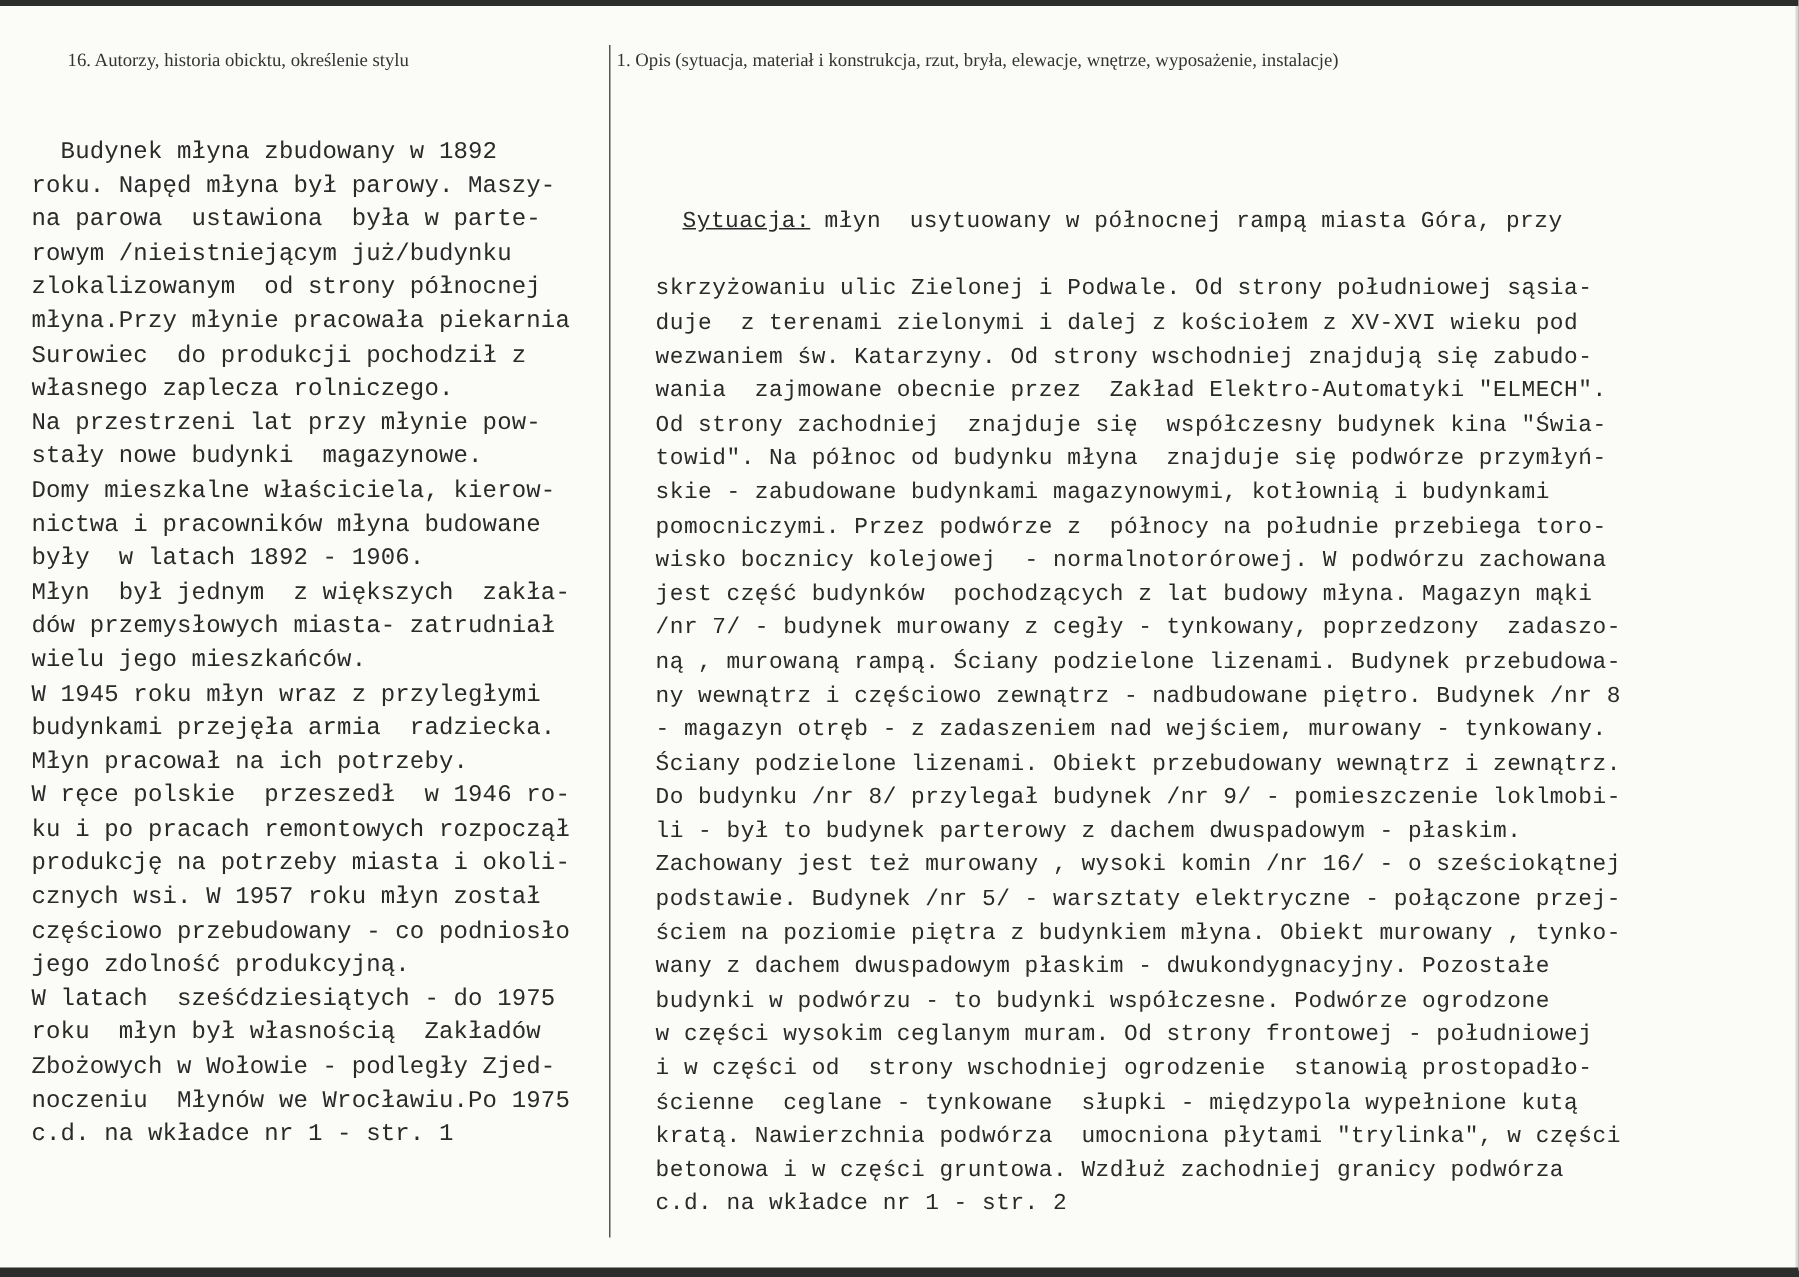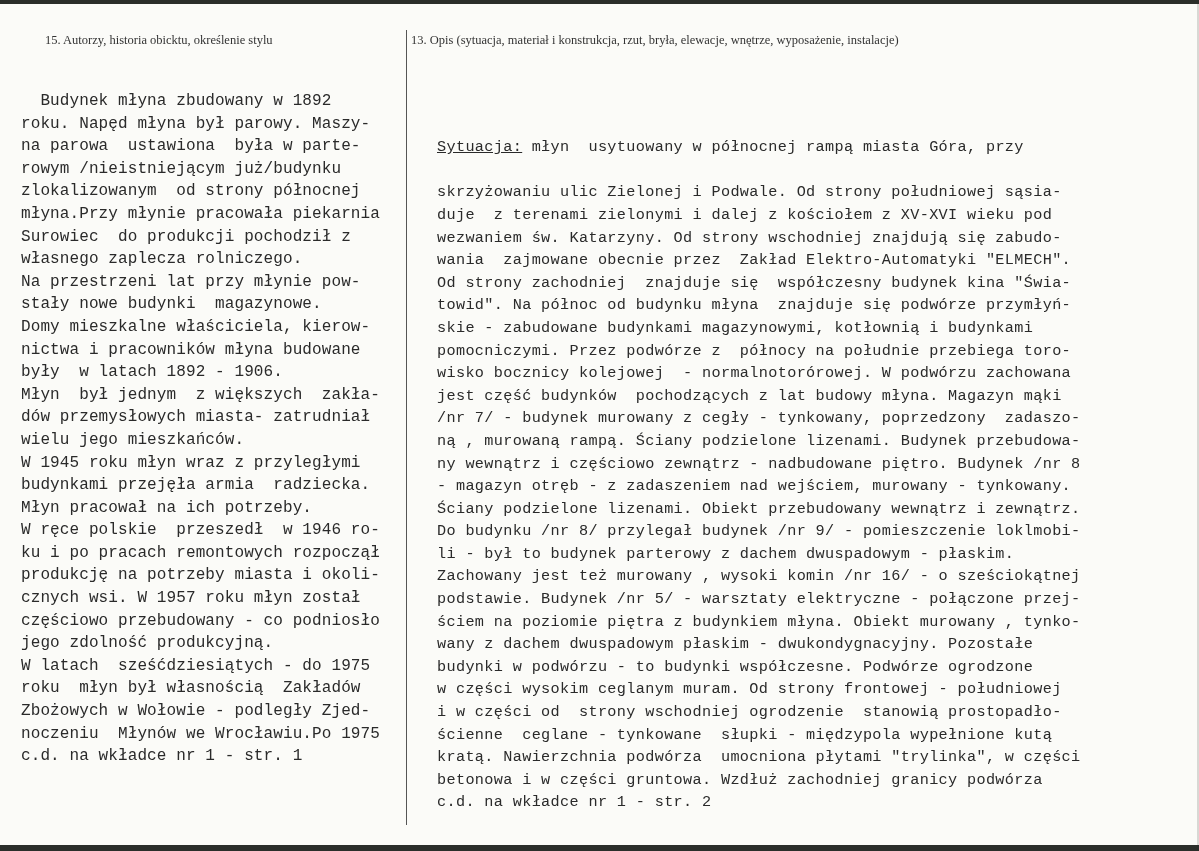--- a/index.html
+++ b/index.html
@@ -32,36 +32,36 @@
     position: absolute;
     font-family: "Liberation Mono", monospace;
     color: #2a2a2a;
     font-size: 16px;
     line-height: 22.6px;
     white-space: pre;
   }
   .typed.left { left: 21px; top: 90px; font-size: 16px; letter-spacing: 0.1px; }
   .typed.right { left: 437px; top: 91px; font-size: 15.2px; letter-spacing: 0.35px; }
   .line { display: block; height: 22.6px; }
-  .underline { text-decoration: underline; }
+  .underline { text-decoration: underline; margin-left: 18px; }
   .bottombar {
     position: absolute; left: 0; bottom: 0; width: 1199px; height: 6px;
     background: #2b2e2a;
   }
 </style>
 </head>
 <body>
 
 <div class="page">
 </div>
 <div class="rightedge"></div>
 <div class="col-divider"></div>
 
-<div class="header left">15. Autorzy, historia obicktu, określenie stylu</div>
-<div class="header right">13. Opis (sytuacja, materiał i konstrukcja, rzut, bryła, elewacje, wnętrze, wyposażenie, instalacje)</div>
+<div class="header left">16. Autorzy, historia obicktu, określenie stylu</div>
+<div class="header right">1. Opis (sytuacja, materiał i konstrukcja, rzut, bryła, elewacje, wnętrze, wyposażenie, instalacje)</div>
 
 <div class="typed left" id="left-text"><span class="line">  Budynek młyna zbudowany w 1892</span><span class="line">roku. Napęd młyna był parowy. Maszy-</span><span class="line">na parowa  ustawiona  była w parte-</span><span class="line">rowym /nieistniejącym już/budynku</span><span class="line">zlokalizowanym  od strony północnej</span><span class="line">młyna.Przy młynie pracowała piekarnia</span><span class="line">Surowiec  do produkcji pochodził z</span><span class="line">własnego zaplecza rolniczego.</span><span class="line">Na przestrzeni lat przy młynie pow-</span><span class="line">stały nowe budynki  magazynowe.</span><span class="line">Domy mieszkalne właściciela, kierow-</span><span class="line">nictwa i pracowników młyna budowane</span><span class="line">były  w latach 1892 - 1906.</span><span class="line">Młyn  był jednym  z większych  zakła-</span><span class="line">dów przemysłowych miasta- zatrudniał</span><span class="line">wielu jego mieszkańców.</span><span class="line">W 1945 roku młyn wraz z przyległymi</span><span class="line">budynkami przejęła armia  radziecka.</span><span class="line">Młyn pracował na ich potrzeby.</span><span class="line">W ręce polskie  przeszedł  w 1946 ro-</span><span class="line">ku i po pracach remontowych rozpoczął</span><span class="line">produkcję na potrzeby miasta i okoli-</span><span class="line">cznych wsi. W 1957 roku młyn został</span><span class="line">częściowo przebudowany - co podniosło</span><span class="line">jego zdolność produkcyjną.</span><span class="line">W latach  sześćdziesiątych - do 1975</span><span class="line">roku  młyn był własnością  Zakładów</span><span class="line">Zbożowych w Wołowie - podległy Zjed-</span><span class="line">noczeniu  Młynów we Wrocławiu.Po 1975</span><span class="line">c.d. na wkładce nr 1 - str. 1</span></div>
 
 <div class="typed right" id="right-text">
   <span class="line"><span class="underline">Sytuacja:</span><span> młyn  usytuowany w północnej rampą miasta Góra, przy</span></span>
 <span class="line">skrzyżowaniu ulic Zielonej i Podwale. Od strony południowej sąsia-</span><span class="line">duje  z terenami zielonymi i dalej z kościołem z XV-XVI wieku pod</span><span class="line">wezwaniem św. Katarzyny. Od strony wschodniej znajdują się zabudo-</span><span class="line">wania  zajmowane obecnie przez  Zakład Elektro-Automatyki "ELMECH".</span><span class="line">Od strony zachodniej  znajduje się  współczesny budynek kina "Świa-</span><span class="line">towid". Na północ od budynku młyna  znajduje się podwórze przymłyń-</span><span class="line">skie - zabudowane budynkami magazynowymi, kotłownią i budynkami</span><span class="line">pomocniczymi. Przez podwórze z  północy na południe przebiega toro-</span><span class="line">wisko bocznicy kolejowej  - normalnotorórowej. W podwórzu zachowana</span><span class="line">jest część budynków  pochodzących z lat budowy młyna. Magazyn mąki</span><span class="line">/nr 7/ - budynek murowany z cegły - tynkowany, poprzedzony  zadaszo-</span><span class="line">ną , murowaną rampą. Ściany podzielone lizenami. Budynek przebudowa-</span><span class="line">ny wewnątrz i częściowo zewnątrz - nadbudowane piętro. Budynek /nr 8</span><span class="line">- magazyn otręb - z zadaszeniem nad wejściem, murowany - tynkowany.</span><span class="line">Ściany podzielone lizenami. Obiekt przebudowany wewnątrz i zewnątrz.</span><span class="line">Do budynku /nr 8/ przylegał budynek /nr 9/ - pomieszczenie loklmobi-</span><span class="line">li - był to budynek parterowy z dachem dwuspadowym - płaskim.</span><span class="line">Zachowany jest też murowany , wysoki komin /nr 16/ - o sześciokątnej</span><span class="line">podstawie. Budynek /nr 5/ - warsztaty elektryczne - połączone przej-</span><span class="line">ściem na poziomie piętra z budynkiem młyna. Obiekt murowany , tynko-</span><span class="line">wany z dachem dwuspadowym płaskim - dwukondygnacyjny. Pozostałe</span><span class="line">budynki w podwórzu - to budynki współczesne. Podwórze ogrodzone</span><span class="line">w części wysokim ceglanym muram. Od strony frontowej - południowej</span><span class="line">i w części od  strony wschodniej ogrodzenie  stanowią prostopadło-</span><span class="line">ścienne  ceglane - tynkowane  słupki - międzypola wypełnione kutą</span><span class="line">kratą. Nawierzchnia podwórza  umocniona płytami "trylinka", w części</span><span class="line">betonowa i w części gruntowa. Wzdłuż zachodniej granicy podwórza</span><span class="line">c.d. na wkładce nr 1 - str. 2</span></div>
 
 <div class="bottombar"></div>
 
 </body></html>

